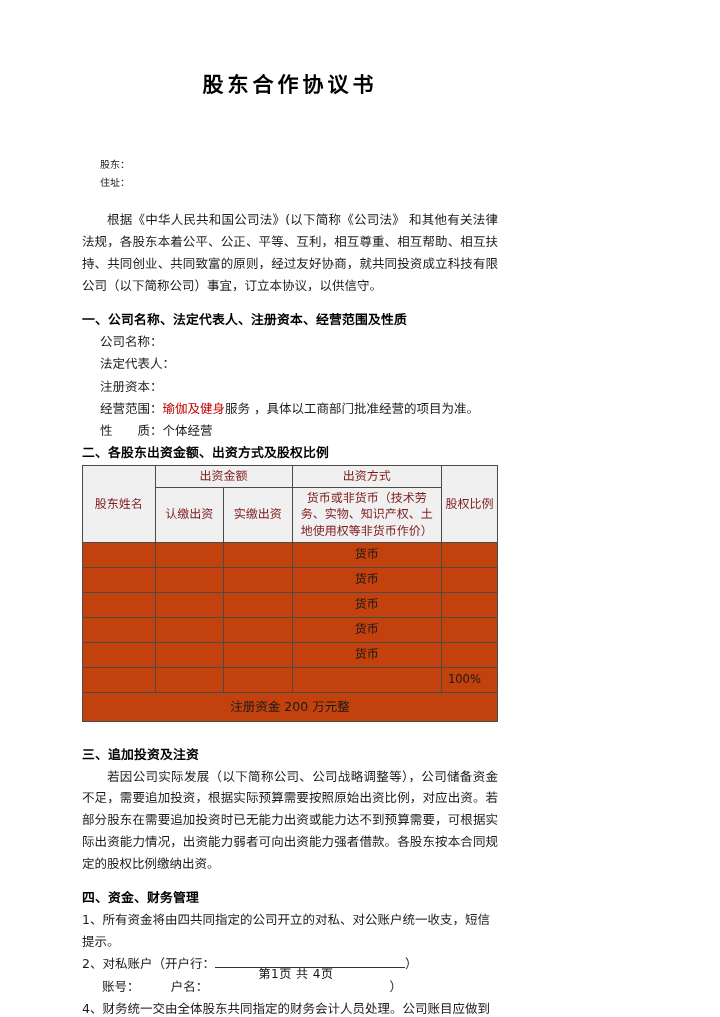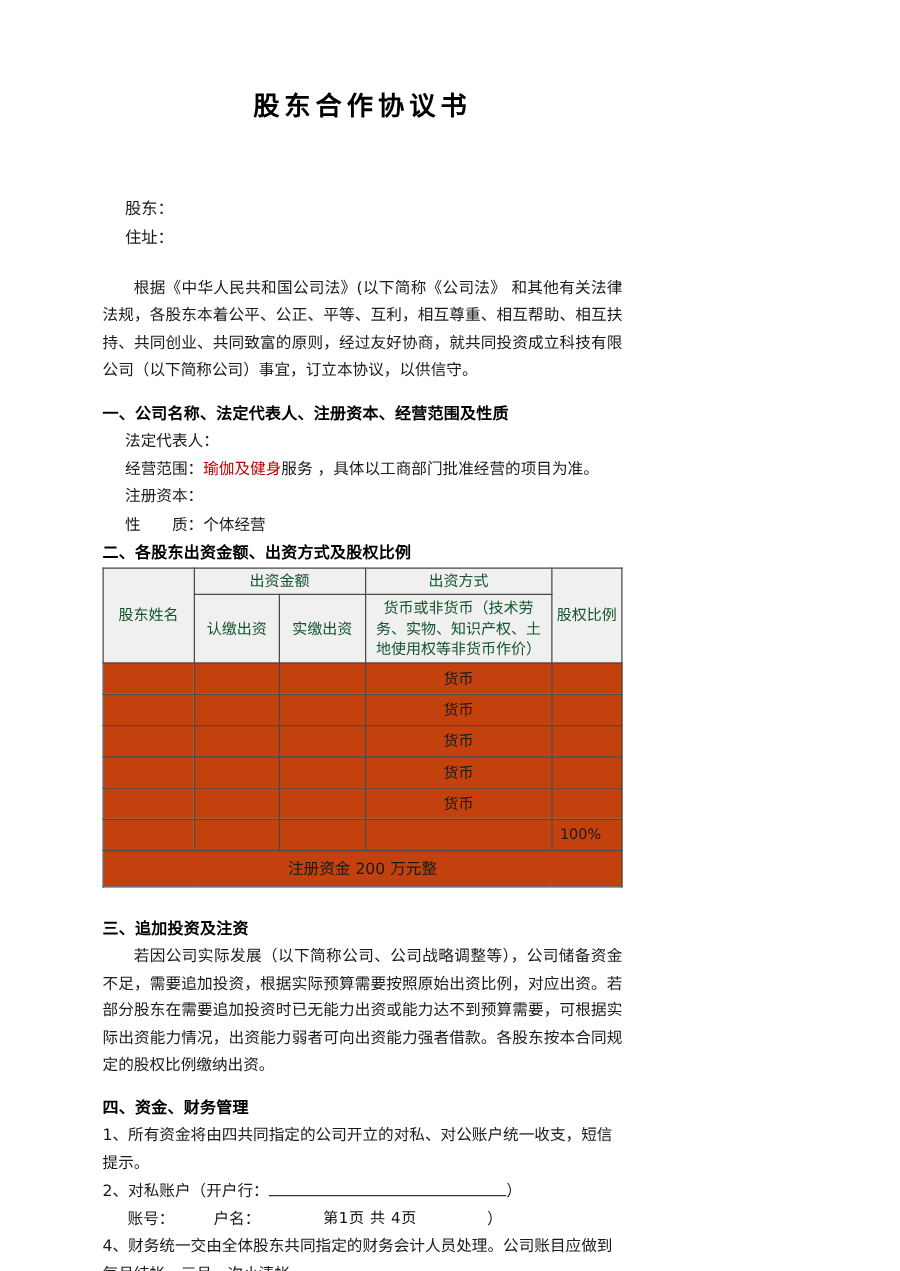--- a/index.html
+++ b/index.html
@@ -34,21 +34,21 @@
     font-weight: bold;
     letter-spacing: 4px;
     color: #000;
     padding-top: 68px;
     margin: 0;
   }
 
   
   .party-block {
     margin-top: 58px;
-    font-size: 13px;
+    font-size: 10px;
     line-height: 1.78;
     padding-left: 18px;
   }
   .party-line {
     white-space: pre;
   }
 
   .intro-para {
     margin-top: 17px;
     font-size: 12.5px;
@@ -126,21 +126,21 @@
   .cap-table td {
     border: 1px solid #4a4a4a;
     text-align: center;
     vertical-align: middle;
     padding: 2px 3px;
     line-height: 1.38;
     font-weight: normal;
   }
   .cap-table thead th {
     background: #f0f0f0;
-    color: #14532d;
+    color: #7f1d1d;
   }
   .cap-table tbody td {
     height: 20px;
     background: #c2410c;
   }
   .cap-table td.pct {
     font-size: 11.5px;
     text-align: left;
     padding-left: 6px;
   }
@@ -175,26 +175,27 @@
   <div class="party-block">
     <div class="party-line">股东：</div>
     <div class="party-line">住址：</div>
   </div>
 
   <p class="intro-para">根据《中华人民共和国公司法》(以下简称《公司法》 和其他有关法律法规，各股东本着公平、公正、平等、互利，相互尊重、相互帮助、相互扶持、共同创业、共同致富的原则，经过友好协商，就共同投资成立科技有限公司（以下简称公司）事宜，订立本协议，以供信守。</p>
 
   <div class="section-heading">一、公司名称、法定代表人、注册资本、经营范围及性质</div>
 
   <div class="indent-list">
+    <div class="row"><span>公司名称：</span><span></span></div>
 
     <div class="row"><span>法定代表人：</span><span></span></div>
 
+    <div class="row"><span>注册资本：</span><span></span></div>
+
     <div class="row"><span>经营范围：</span><span class="accent-red">瑜伽及健身</span><span>服务 ，具体以工商部门批准经营的项目为准。</span></div>
-
-    <div class="row"><span>注册资本：</span><span></span></div>
 
     <div class="row"><span>性　　质：</span><span>个体经营</span></div>
   </div>
 
   <div class="section-heading">二、各股东出资金额、出资方式及股权比例</div>
 
   <table class="cap-table">
     <colgroup>
       <col class="col-name">
         <col class="col-sub">

